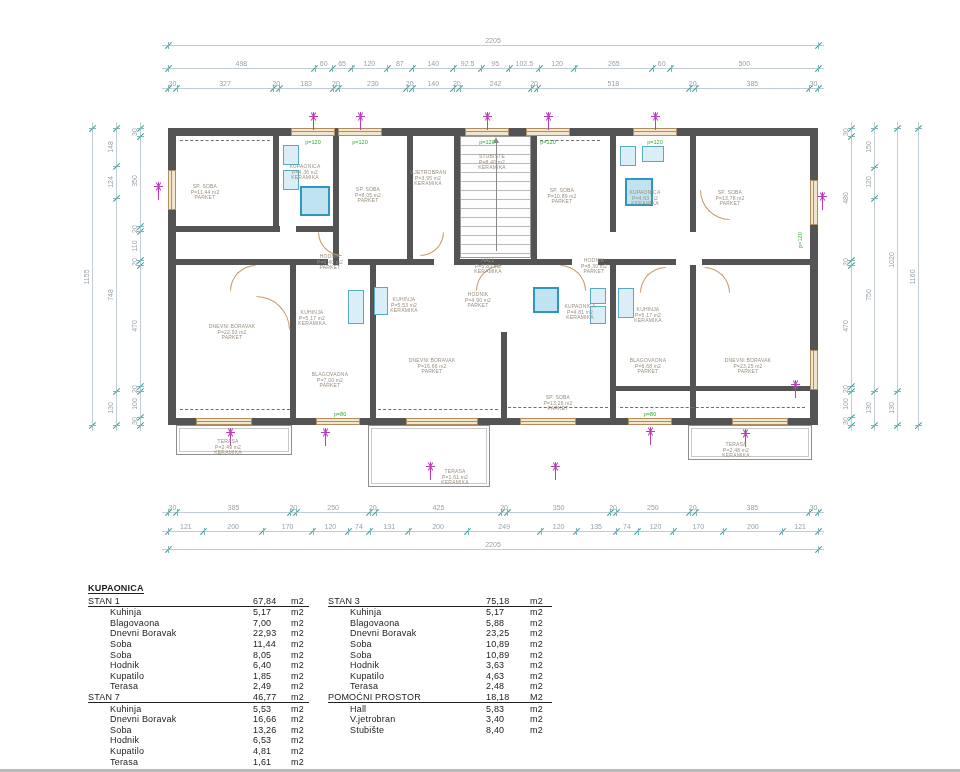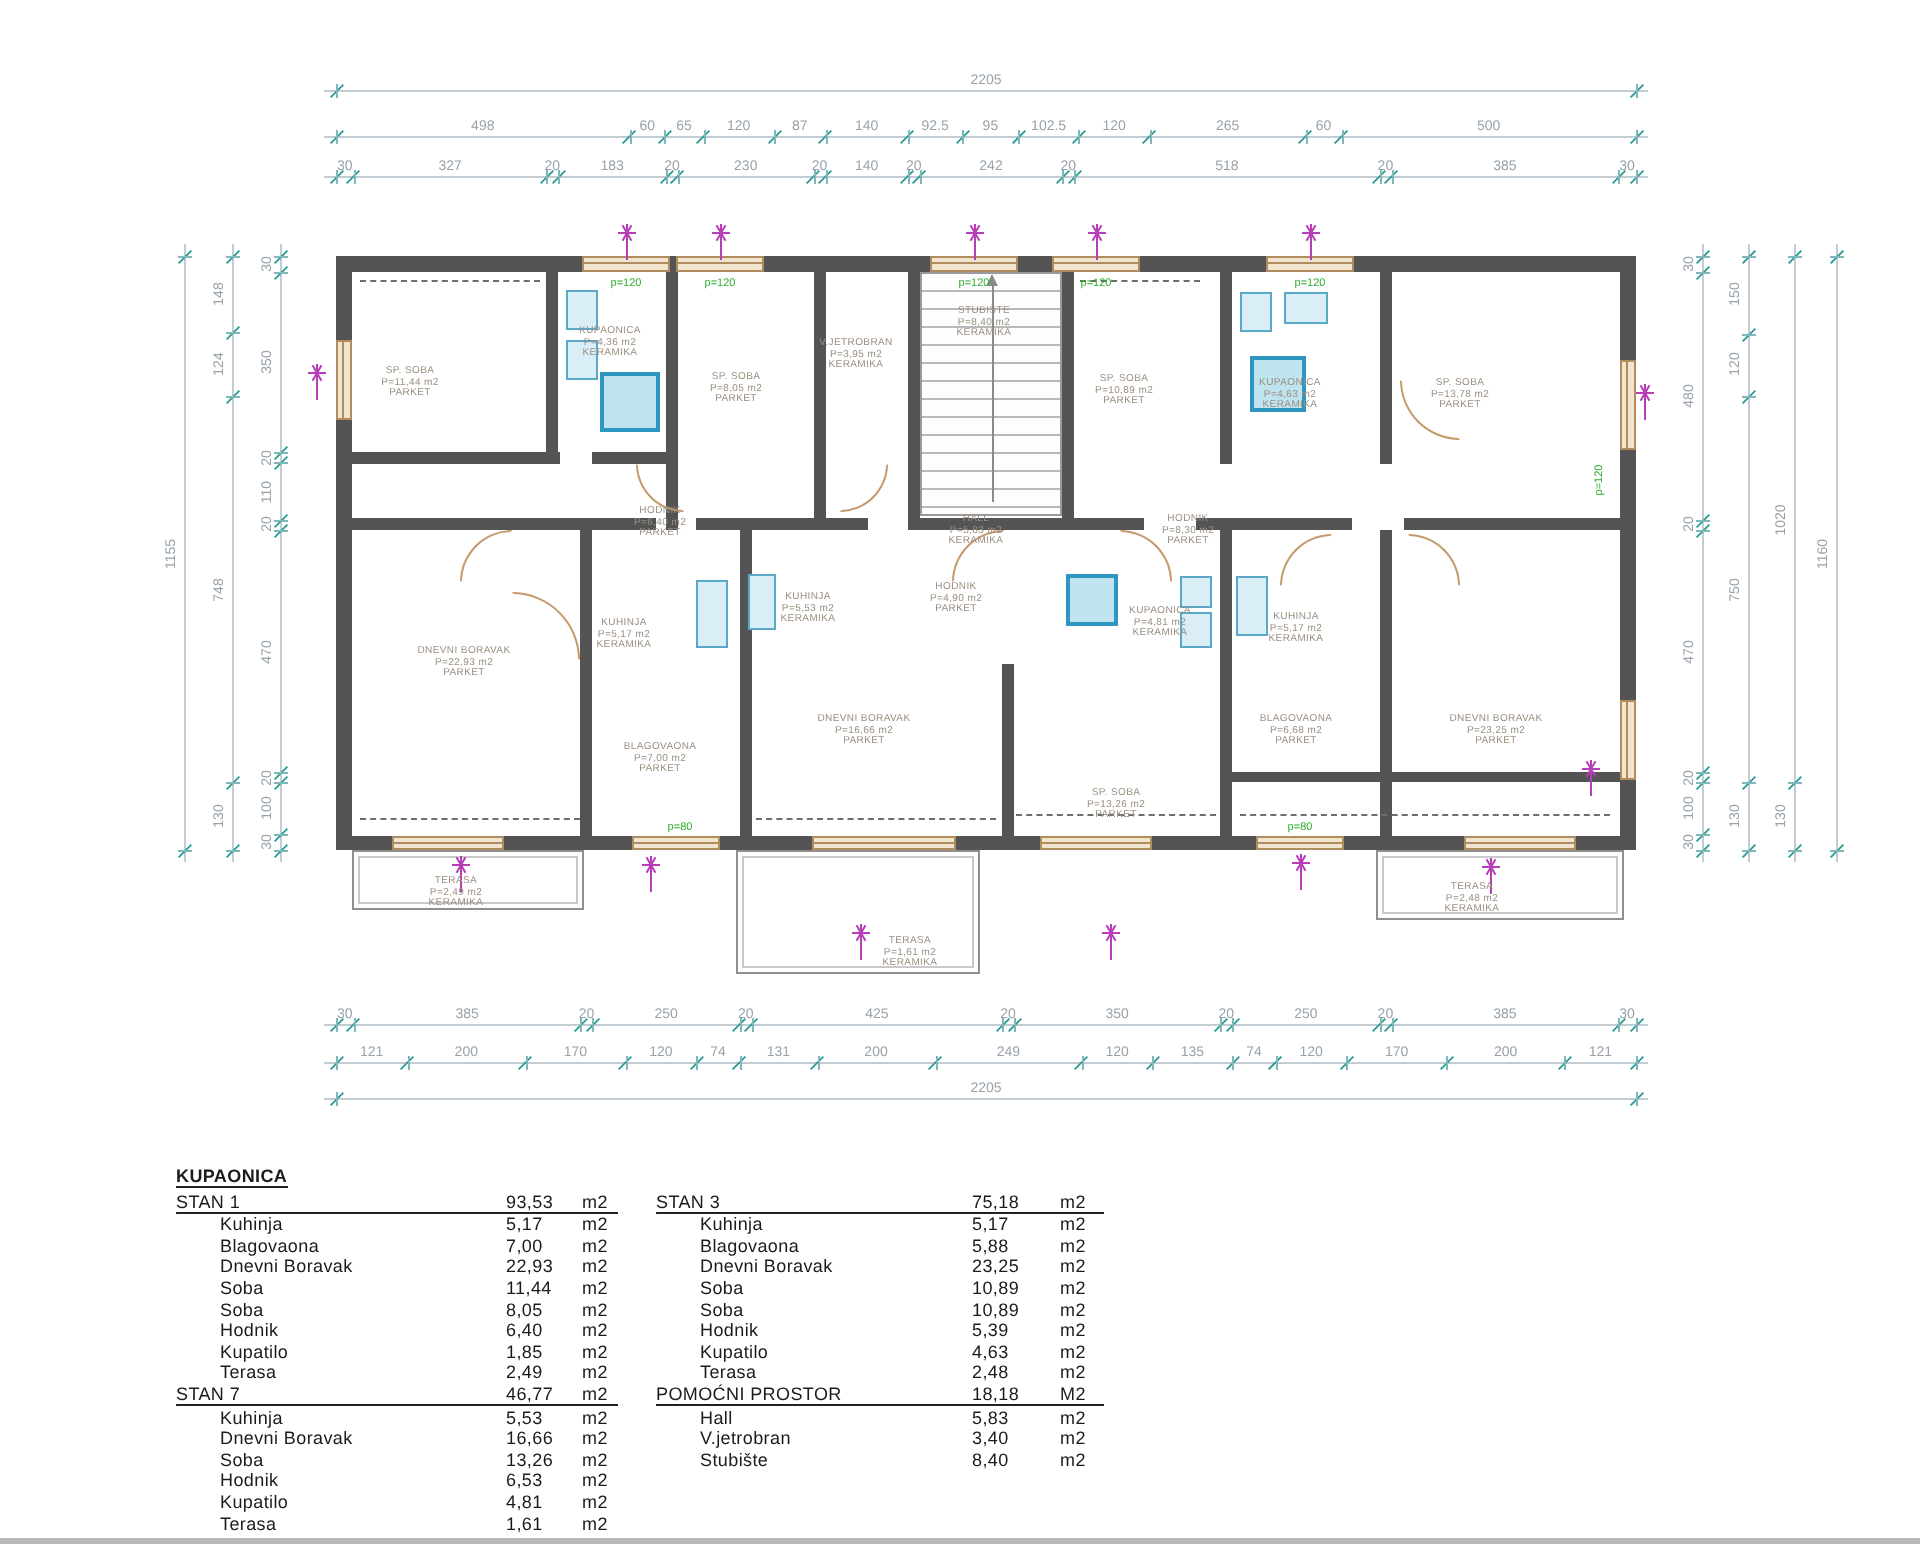--- a/index.html
+++ b/index.html
@@ -648,21 +648,21 @@
       <div class="tick-c" style="left: 915px; top: 425px; width: 7px; height: 1px;"></div>
       <div class="dim-label v" style="left: 912px; top: 276.5px;">1160</div>
     </div>
 
   <div id="tables">
     <div class="title">KUPAONICA</div>
     <div class="tcols" id="tcols">
         <div class="tcol">
           <div class="trow group">
             <div class="tname">STAN 1</div>
-            <div class="tarea">93,53</div>
+            <div class="tarea">67,84</div>
             <div class="tunit">m2</div>
           </div>
           <div class="trow">
             <div class="tname indent">Kuhinja</div>
             <div class="tarea">5,17</div>
             <div class="tunit">m2</div>
           </div>
           <div class="trow">
             <div class="tname indent">Blagovaona</div>
             <div class="tarea">7,00</div>
@@ -760,21 +760,21 @@
             <div class="tarea">10,89</div>
             <div class="tunit">m2</div>
           </div>
           <div class="trow">
             <div class="tname indent">Soba</div>
             <div class="tarea">10,89</div>
             <div class="tunit">m2</div>
           </div>
           <div class="trow">
             <div class="tname indent">Hodnik</div>
-            <div class="tarea">5,39</div>
+            <div class="tarea">3,63</div>
             <div class="tunit">m2</div>
           </div>
           <div class="trow">
             <div class="tname indent">Kupatilo</div>
             <div class="tarea">4,63</div>
             <div class="tunit">m2</div>
           </div>
           <div class="trow">
             <div class="tname indent">Terasa</div>
             <div class="tarea">2,48</div>

